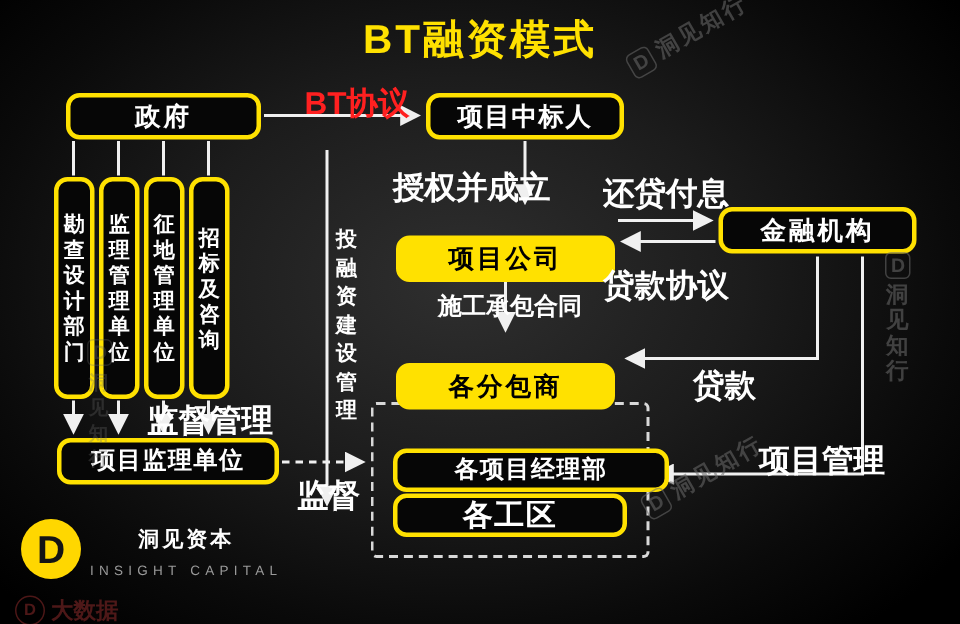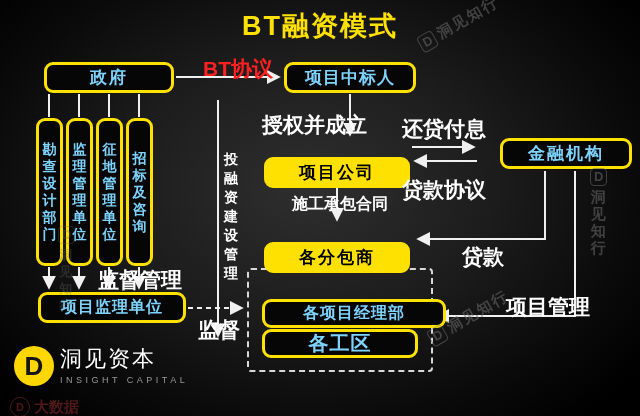--- a/index.html
+++ b/index.html
@@ -9,21 +9,21 @@
     background:radial-gradient(ellipse 420px 300px at 48% 45%, #2f2f2f 0%, #1c1c1c 45%, #0a0a0a 78%, #000 100%);
   }
   .abs{position:absolute;}
   #title{
     left:0;top:8px;width:640px;text-align:center;
     color:#ffe100;font-size:27px;font-weight:bold;letter-spacing:2px;z-index:4;
   }
   .node{
     position:absolute;box-sizing:border-box;z-index:3;
     border:3px solid #ffe100;border-radius:9px;background:#060606;
-    color:#7dd3fc;font-weight:bold;font-size:17px;letter-spacing:2px;
+    color:#ffffff;font-weight:bold;font-size:17px;letter-spacing:2px;
     display:flex;align-items:center;justify-content:center;text-align:center;
   }
   .node.filled{background:#ffe100;color:#000;margin-top:19px;}
   .node.vert{font-size:14px;letter-spacing:0;line-height:17px;padding:2px 0;}
   .elabel{
     position:absolute;color:#fff;font-weight:bold;font-size:21px;z-index:4;white-space:nowrap;
   }
   .elabel.red{color:#ff2020;}
   .vlabel{
     position:absolute;color:#fff;font-weight:bold;font-size:14px;z-index:4;
@@ -42,21 +42,21 @@
     border:1.5px solid #6b6b6b;border-radius:4px;padding:0 3px;font-size:13px;line-height:16px;
   }
   .wm.vert{flex-direction:column;gap:2px;}
   .wm.vert .wm-t{width:16px;line-height:17px;text-align:center;word-break:break-all;white-space:normal;}
   .wm .wm-t{font-size:15px;letter-spacing:2px;white-space:nowrap;}
   #logo{position:absolute;left:14px;top:346px;z-index:6;display:flex;align-items:flex-start;gap:6px;}
   #logo-d{
     width:40px;height:40px;border-radius:50%;background:#ffd700;color:#141414;
     display:flex;align-items:center;justify-content:center;font-size:26px;font-weight:bold;
   }
-  #logo-name{color:#fff;font-size:22px;font-weight:normal;letter-spacing:2px;line-height:26px;}
+  #logo-name{color:#fff;font-size:14px;font-weight:bold;letter-spacing:2px;line-height:26px;text-align:center;}
   #logo-sub{color:#9a9a9a;font-size:9px;letter-spacing:3.5px;margin-top:3px;}
   #footer-wm{
     position:absolute;left:10px;top:397px;z-index:5;color:#8b2a2a;opacity:.55;
     display:flex;align-items:center;gap:4px;font-weight:bold;font-size:15px;
   }
   #footer-wm .fw-d{
     width:18px;height:18px;border:1.5px solid #8b2a2a;border-radius:50%;
     display:flex;align-items:center;justify-content:center;font-size:11px;
   }
 </style>
@@ -105,21 +105,21 @@
     </g>
   </svg>
 
   <div id="title" class="abs">BT融资模式</div>
 
   <div class="dashed-group"></div>
 
   <div class="node" style="left:44px;top:62px;width:130px;height:31px;">政府</div>
   <div class="node" style="left:284px;top:62px;width:132px;height:31px;letter-spacing:1px;">项目中标人</div>
   <div class="node filled" style="left:264px;top:138px;width:146px;height:31px;">项目公司</div>
-  <div class="node" style="left:500px;top:138px;width:132px;height:31px;">金融机构</div>
+  <div class="node" style="left:479px;top:138px;width:132px;height:31px;">金融机构</div>
   <div class="node filled" style="left:264px;top:223px;width:146px;height:31px;">各分包商</div>
 
   <div class="node vert" style="left:36px;top:118px;width:27px;height:148px;">勘查设计部门</div>
   <div class="node vert" style="left:96px;top:118px;width:27px;height:148px;">征地管理单位</div>
   <div class="node vert" style="left:66px;top:118px;width:27px;height:148px;">监理管理单位</div>
   <div class="node vert" style="left:126px;top:118px;width:27px;height:148px;">招标及咨询</div>
 
   <div class="node" style="left:38px;top:292px;width:148px;height:31px;font-size:16px;letter-spacing:1px;">项目监理单位</div>
   <div class="node" style="left:262px;top:299px;width:184px;height:29px;font-size:16px;letter-spacing:1px;">各项目经理部</div>
   <div class="node" style="left:262px;top:329px;width:156px;height:29px;font-size:20px;letter-spacing:1px;">各工区</div>

